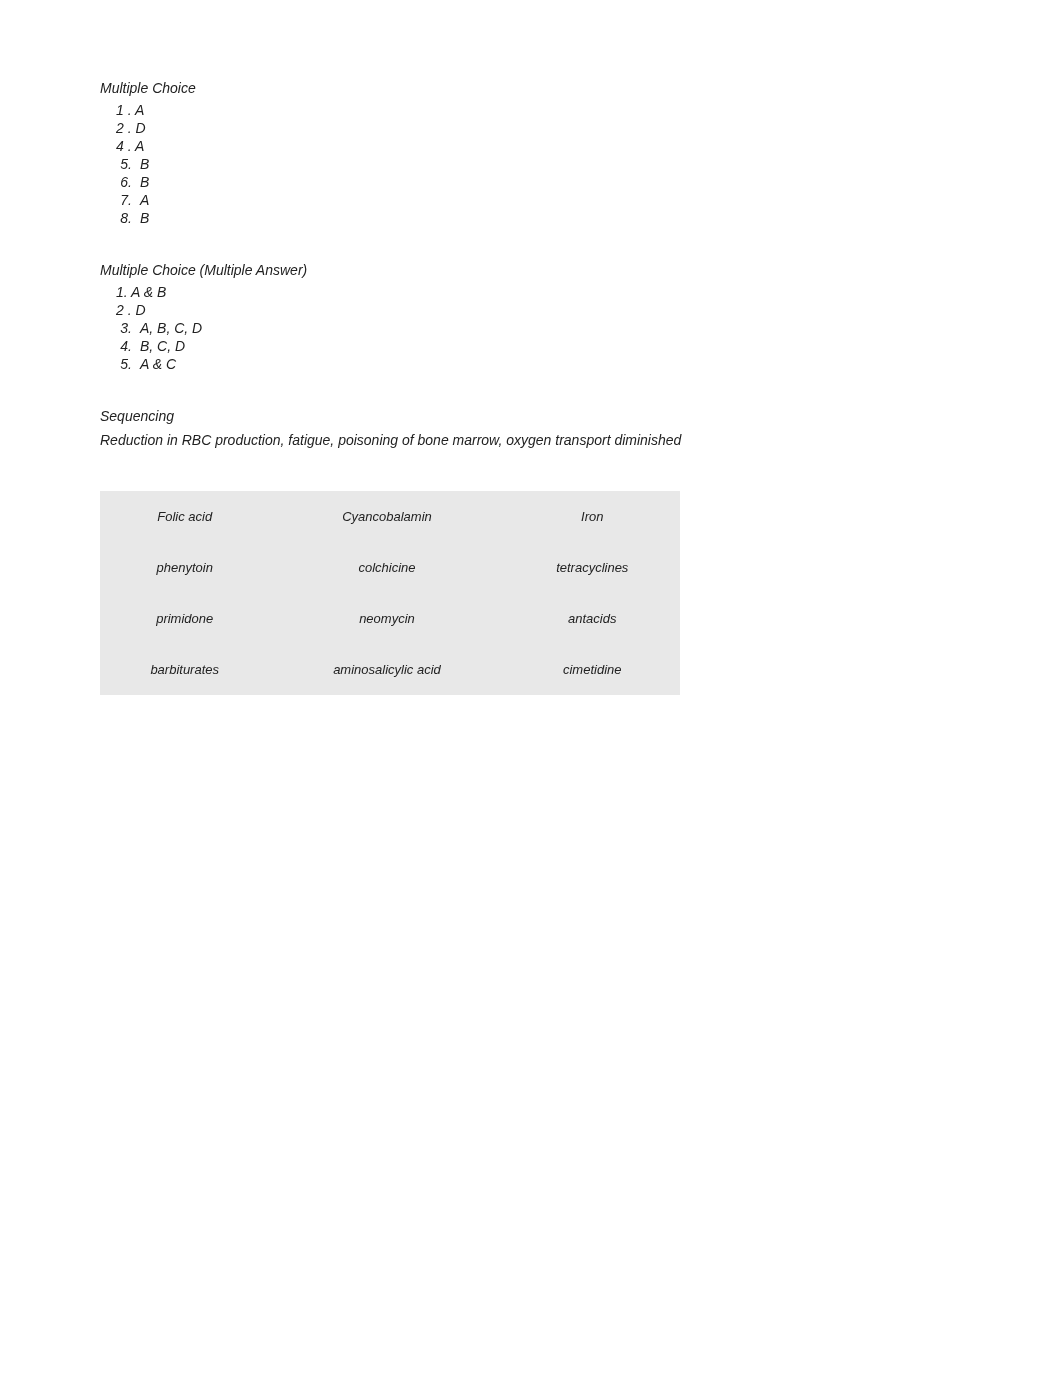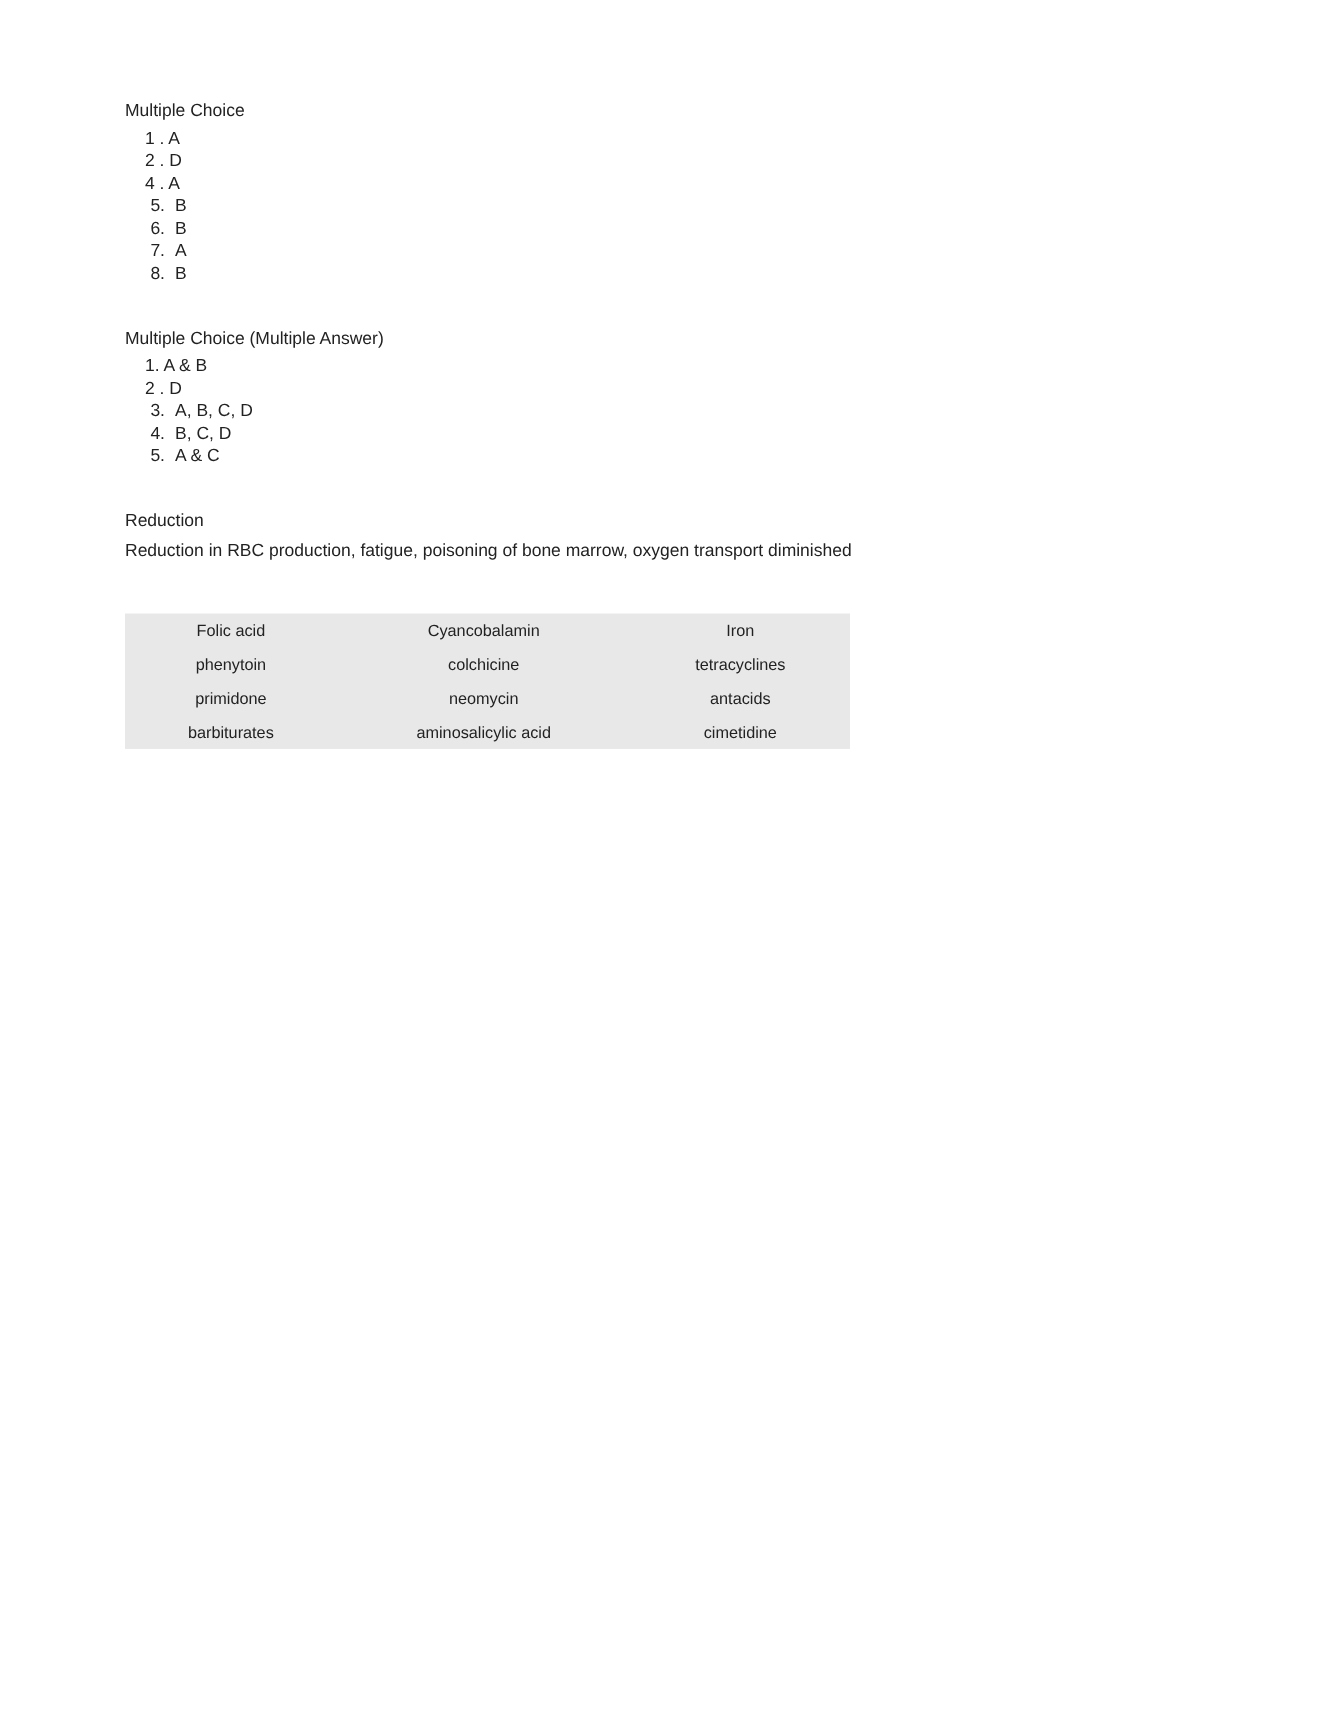--- a/index.html
+++ b/index.html
@@ -18,20 +18,21 @@
       padding: 80px 60px;
     }
 
     .content-area {
       max-width: 700px;
       margin-left: 40px;
     }
 
     .section {
       margin-bottom: 24px;
+      font-style: italic;
     }
 
     .section-title {
       font-size: 14px;
       font-weight: normal;
       margin-bottom: 6px;
     }
 
     .list-item {
       margin-bottom: 2px;
@@ -49,21 +50,21 @@
       margin-bottom: 10px;
     }
 
     .classification-table {
       border-collapse: collapse;
       width: 580px;
       background: #e8e8e8;
     }
 
     .classification-table td {
-      padding: 6px 16px;
+      padding: 18px 16px;
       text-align: center;
       font-size: 13px;
       background: #e8e8e8;
     }
 
     .classification-table tr:nth-child(odd) td {
       background: #e8e8e8;
     }
 
     .classification-table tr:nth-child(even) td {
@@ -160,21 +161,21 @@
       <li>
         <span class="num">5.</span>
         <span class="val">A &amp; C</span>
       </li>
     </ul>
   </div>
 
   <div class="spacer"></div>
 
   <div class="section">
-    <div class="section-title">Reduction</div>
+    <div class="section-title">Sequencing</div>
     <div class="sequencing-text">Reduction in RBC production, fatigue, poisoning of bone marrow, oxygen transport diminished</div>
   </div>
 
   <div class="spacer"></div>
 
   <div class="section">
     <table class="classification-table">
       <tbody>
         <tr>
           <td>Folic acid</td>

